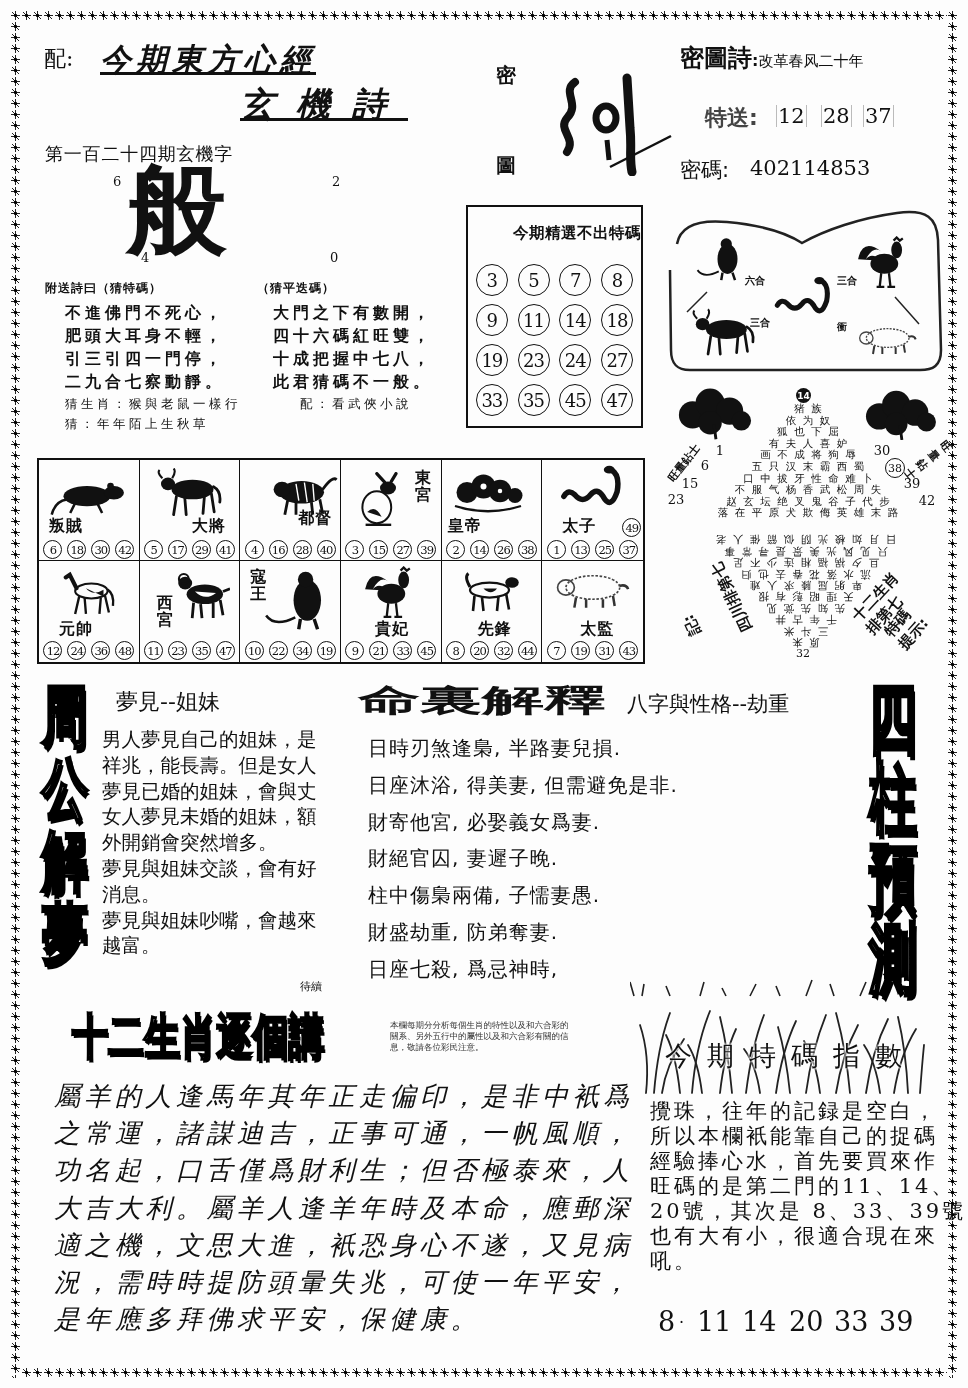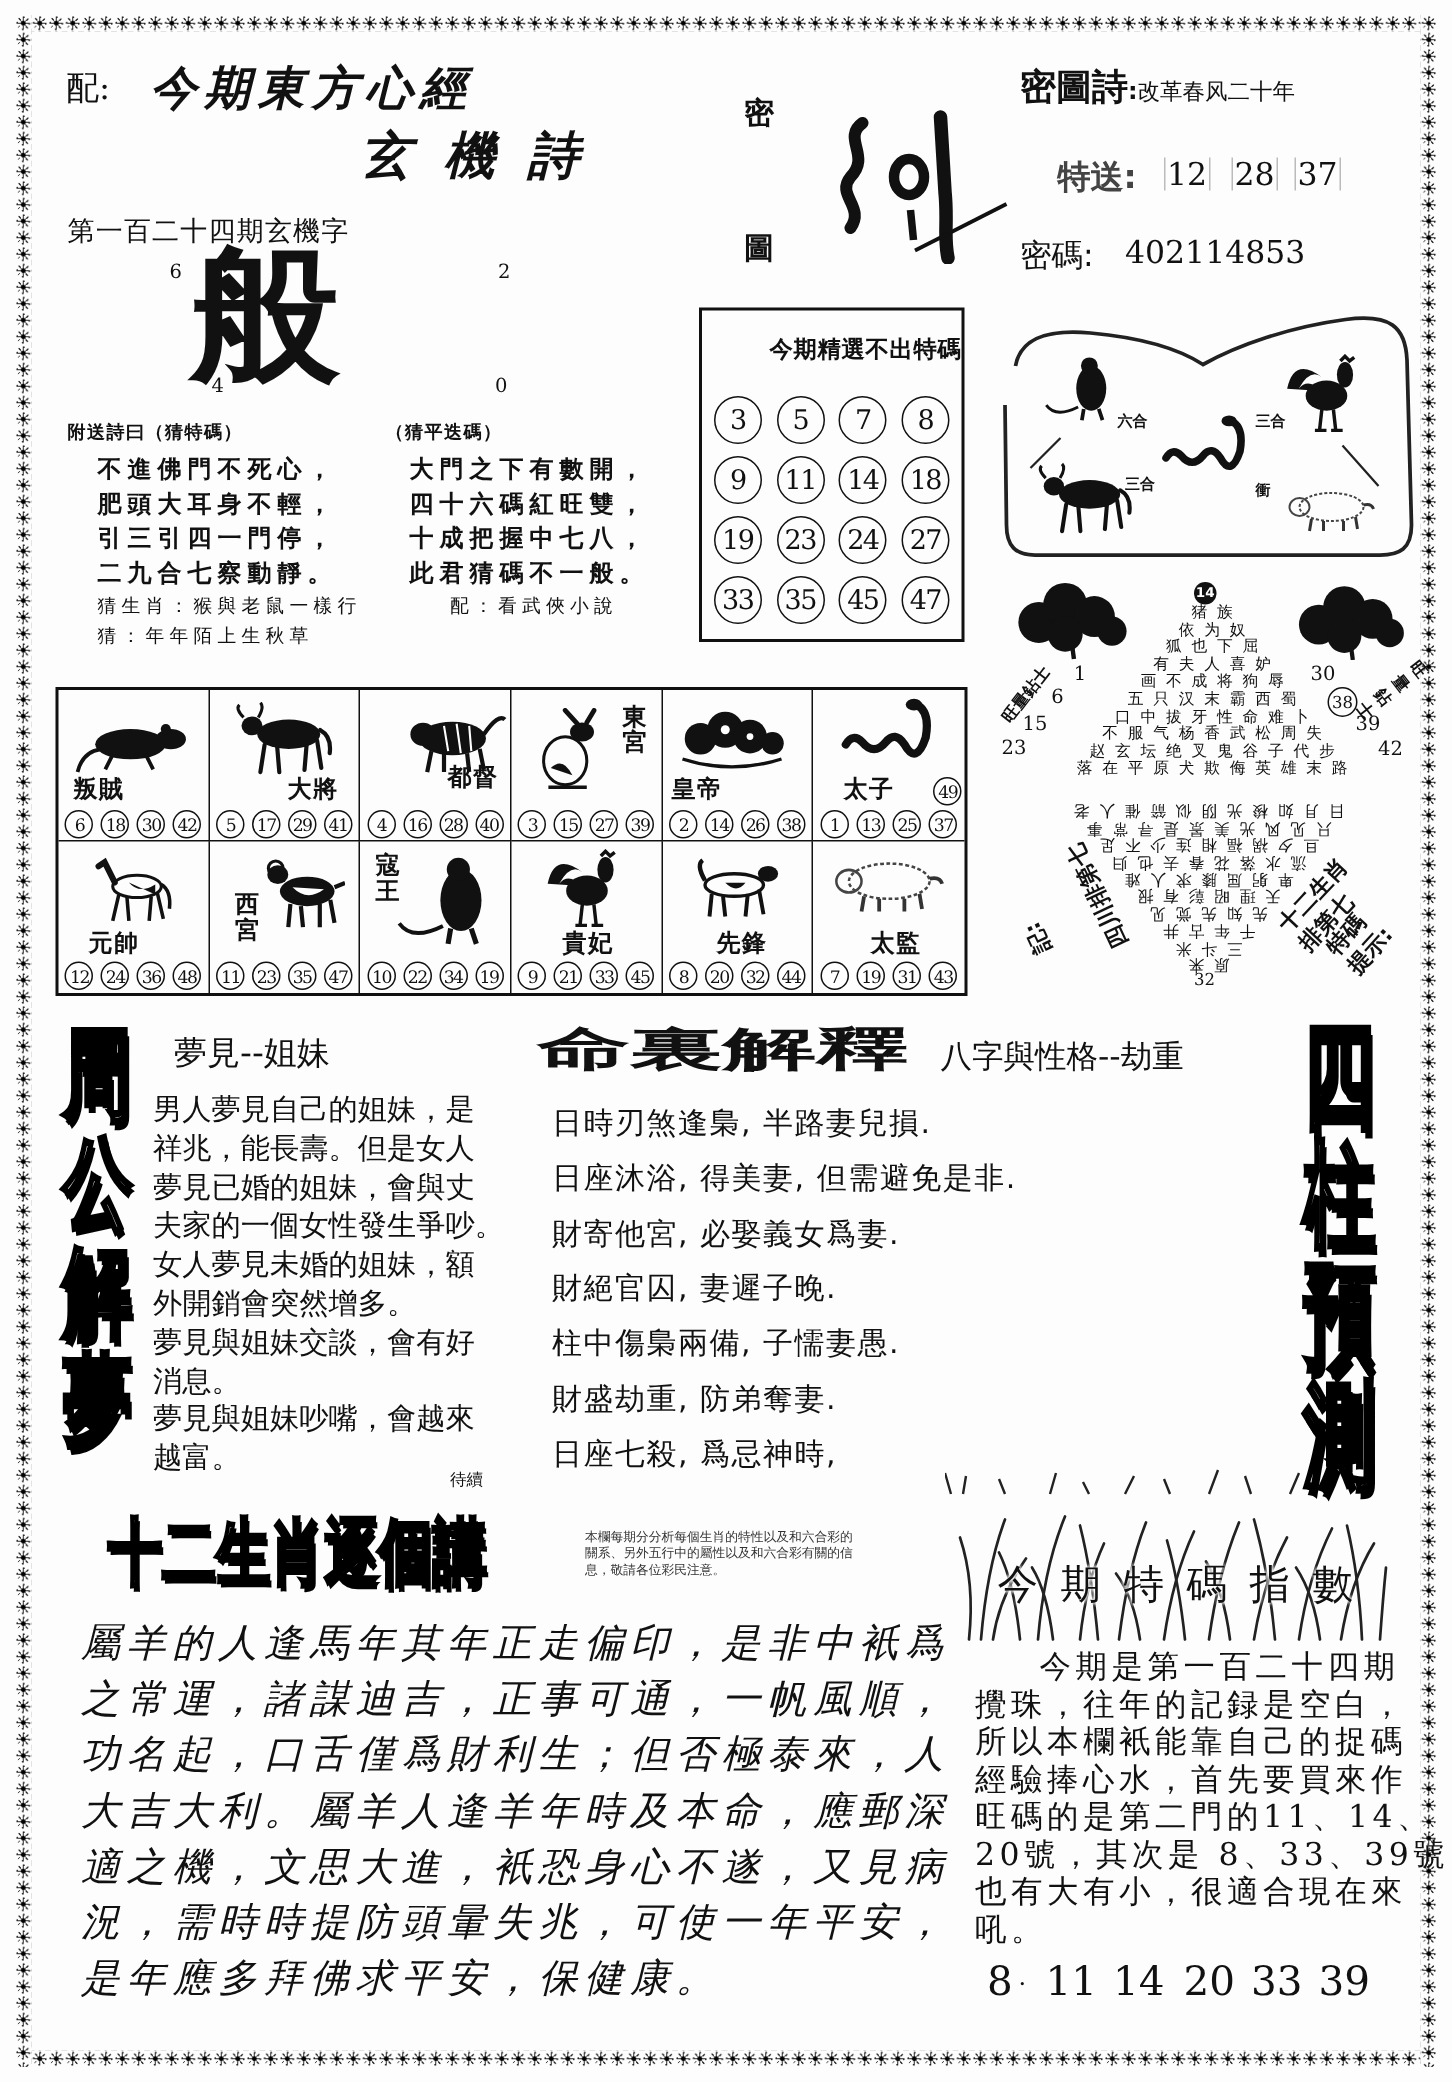--- a/index.html
+++ b/index.html
@@ -5,21 +5,21 @@
   html,body{margin:0;padding:0;background:#fff;}
   .page{position:relative;width:968px;height:1388px;background:#fdfdfd;overflow:hidden;
         font-family:"DejaVu Sans",sans-serif;color:#111;}
   .abs{position:absolute;white-space:nowrap;}
   .serif{font-family:"DejaVu Serif",serif;}
   .frame{position:absolute;
     background:
       radial-gradient(circle, transparent 0 4.3px, #fdfdfd 4.8px) 0 0/11px 11px,
       radial-gradient(circle, #000 0 1.3px, transparent 1.8px) 0 0/11px 11px,
       repeating-conic-gradient(#222 0 10deg, #fdfdfd 10deg 45deg) 0 0/11px 11px;}
-  .heavy{font-weight:900;font-style:italic;}
+  .heavy{font-weight:900;font-style:italic;text-decoration:underline;}
   .outline{color:#fff;-webkit-text-stroke:2px #000;text-shadow:2px 3px 0 #000;font-weight:900;}
 
   
   .pei{font-size:22px;}
   .title1{font-size:31px;letter-spacing:5px;line-height:1;}
   .title2{font-size:34px;letter-spacing:22px;line-height:1;}
   .issue{font-size:18px;letter-spacing:.8px;}
   .cnum{font-size:13px;}
   .bigchar{font-size:100px;font-weight:900;line-height:1;}
   .cap{font-size:12px;font-weight:700;letter-spacing:1px;}
@@ -489,21 +489,20 @@
     <div>周</div>
     <div>公</div>
     <div>解</div>
     <div>夢</div>
   </div>
   <div class="abs dream-title" style="left:116px;top:687px;">夢見--姐妹</div>
   <div class="abs dream-body" style="left:102px;top:727px;">
     <div>男人夢見自己的姐妹，是</div>
     <div>祥兆，能長壽。但是女人</div>
     <div>夢見已婚的姐妹，會與丈</div>
-    <div>夫家的一個女性發生爭吵。</div>
     <div>女人夢見未婚的姐妹，額</div>
     <div>外開銷會突然增多。</div>
     <div>夢見與姐妹交談，會有好</div>
     <div>消息。</div>
     <div>夢見與姐妹吵嘴，會越來</div>
     <div>越富。</div>
   </div>
   <div class="abs small" style="left:300px;top:979px;font-family:Liberation Serif, serif;">待續</div>
 
   <div class="abs fate-title" style="left:358px;top:685px;">命裏解釋</div>
@@ -560,21 +559,20 @@
       <path d="M214 88 Q210 44 200 8"></path>
         <path d="M230 88 Q236 46 252 14"></path>
         <path d="M244 88 Q240 58 228 40"></path>
       <path d="M258 88 Q264 50 280 24"></path>
         <path d="M272 88 Q270 46 262 12"></path>
         <path d="M284 88 Q286 60 288 40"></path>
     </g>
   </svg>
   <div class="abs serif si-title" style="left:665px;top:1038px;">今期特碼指數</div>
   <div class="abs serif si-body" style="left:650px;top:1099px;">
-    <div style="text-indent:43px;">今期是第一百二十四期</div>
     <div>攪珠，往年的記録是空白，</div>
     <div>所以本欄衹能靠自己的捉碼</div>
     <div>經驗捧心水，首先要買來作</div>
     <div>旺碼的是第二門的11、14、</div>
     <div>20號，其次是 8、33、39號</div>
     <div>也有大有小，很適合現在來</div>
     <div>吼。</div>
   </div>
   <div class="abs serif si-num" style="left:658px;top:1306px;">8</div>
   <div class="abs serif si-num" style="left:679px;top:1306px;font-size:16px;top:1313px;">·</div>

